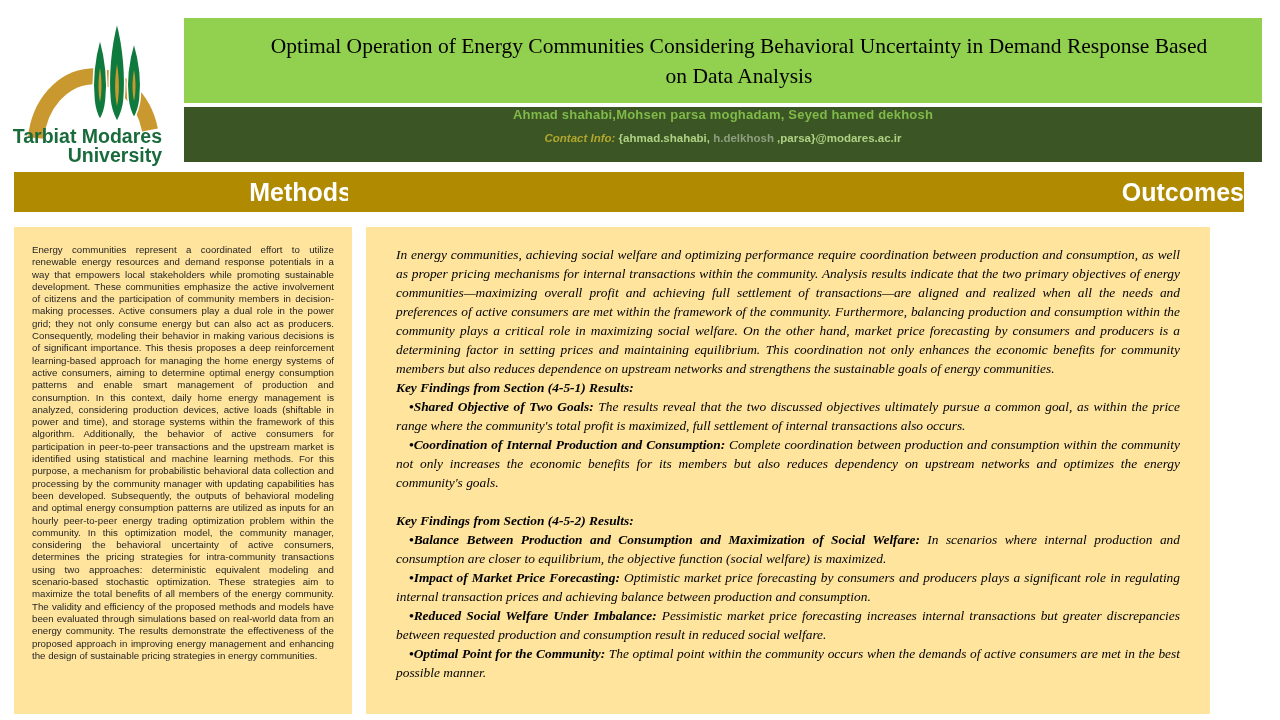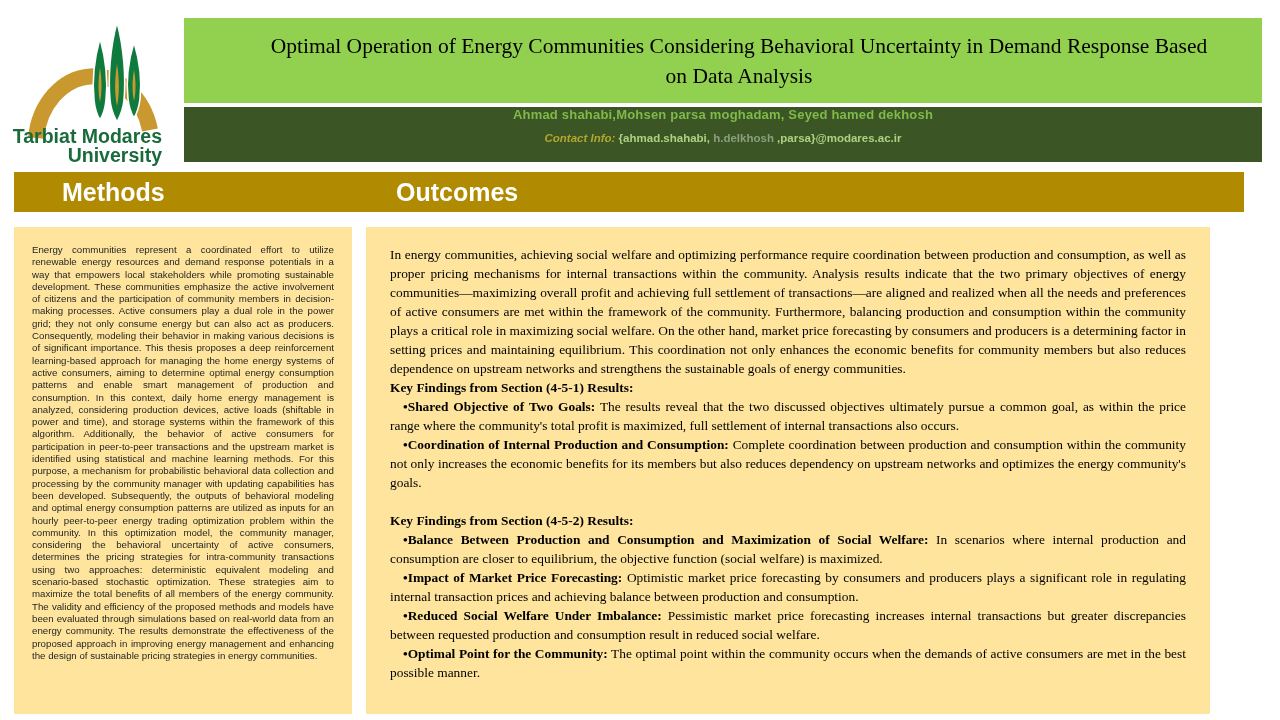--- a/index.html
+++ b/index.html
@@ -16,29 +16,29 @@
   .authors-bar { position:absolute; left:184px; top:107px; width:1078px; height:55px;
                  background:#3c5524; text-align:center; }
   .authors-line { font-size:13px; font-weight:700; color:#7fba4a; letter-spacing:.2px; }
   .contact-line { margin-top:10px; font-size:11.5px; font-weight:600; }
   .contact-label { color:#b1a72e; font-style:italic; font-weight:700; }
   .email-bright { color:#aed184; }
   .email-dim { color:#8d9e7f; }
 
   
   .sec-header { position:absolute; top:172px; height:40px; background:#b08a00;
-                display:flex; align-items:center; justify-content:flex-start;padding-left:48px; }
+                display:flex; align-items:center; justify-content:flex-end;padding-left:48px; }
   .sec-header span { color:#ffffff; font-weight:700; font-size:25px; }
   .sec-header.left { left:14px; width:338px; }
   .sec-header.right { left:348px; width:896px; }
 
   
   .content-box { position:absolute; top:227px; height:487px; background:#ffe49e; }
   .content-box.left { left:14px; width:338px; padding:17px 18px; }
-  .content-box.right { left:366px; width:844px; padding:18px 24px; }
+  .content-box.right { left:366px; width:844px; padding:18px 30px;font-style:italic; }
 
   .methods-text { font-size:9.7px; line-height:12.3px; color:#1f1f1f; text-align:justify; }
 
   .outcomes { font-family:"Liberation Serif", serif; font-size:13.4px; line-height:19px;
               color:#000000; text-align:justify; }
   .outcomes p { margin:0; }
   .kf { font-weight:700; }
   .kf2 { margin-top:19px !important; }
   .bullet b { font-weight:700;margin-left:13px; }
 </style>

